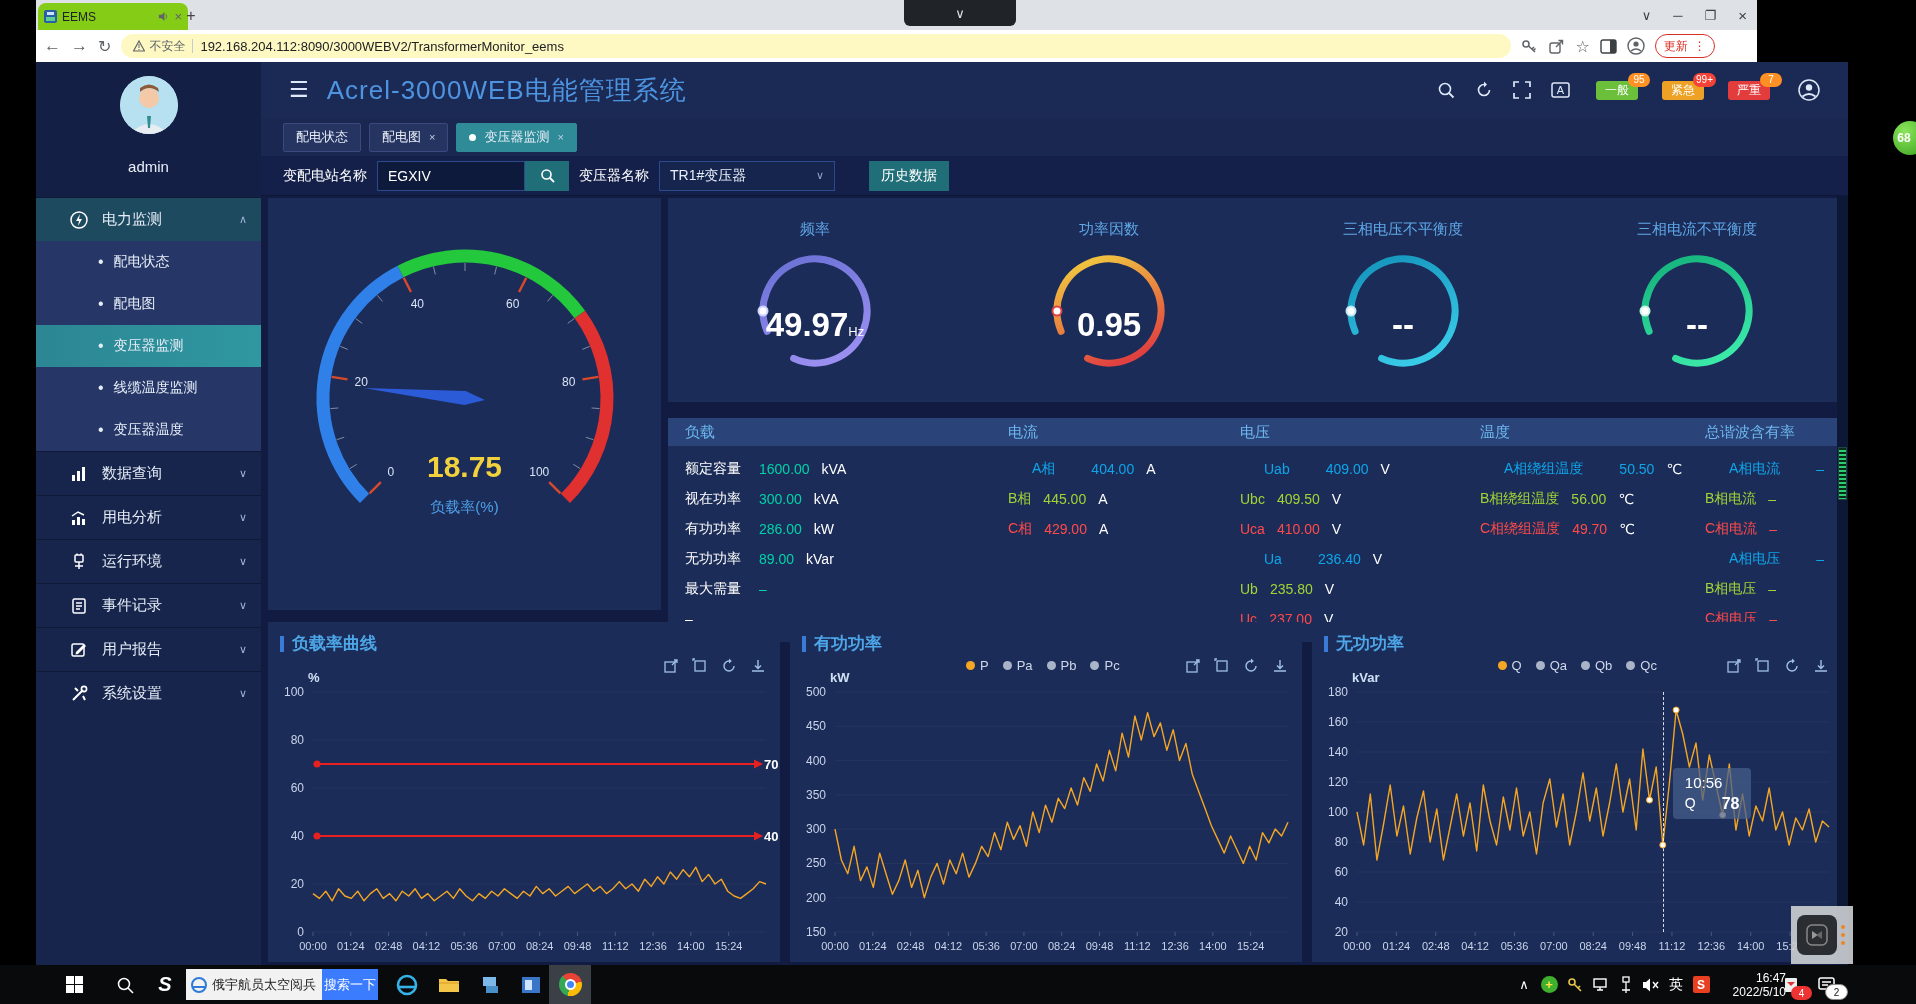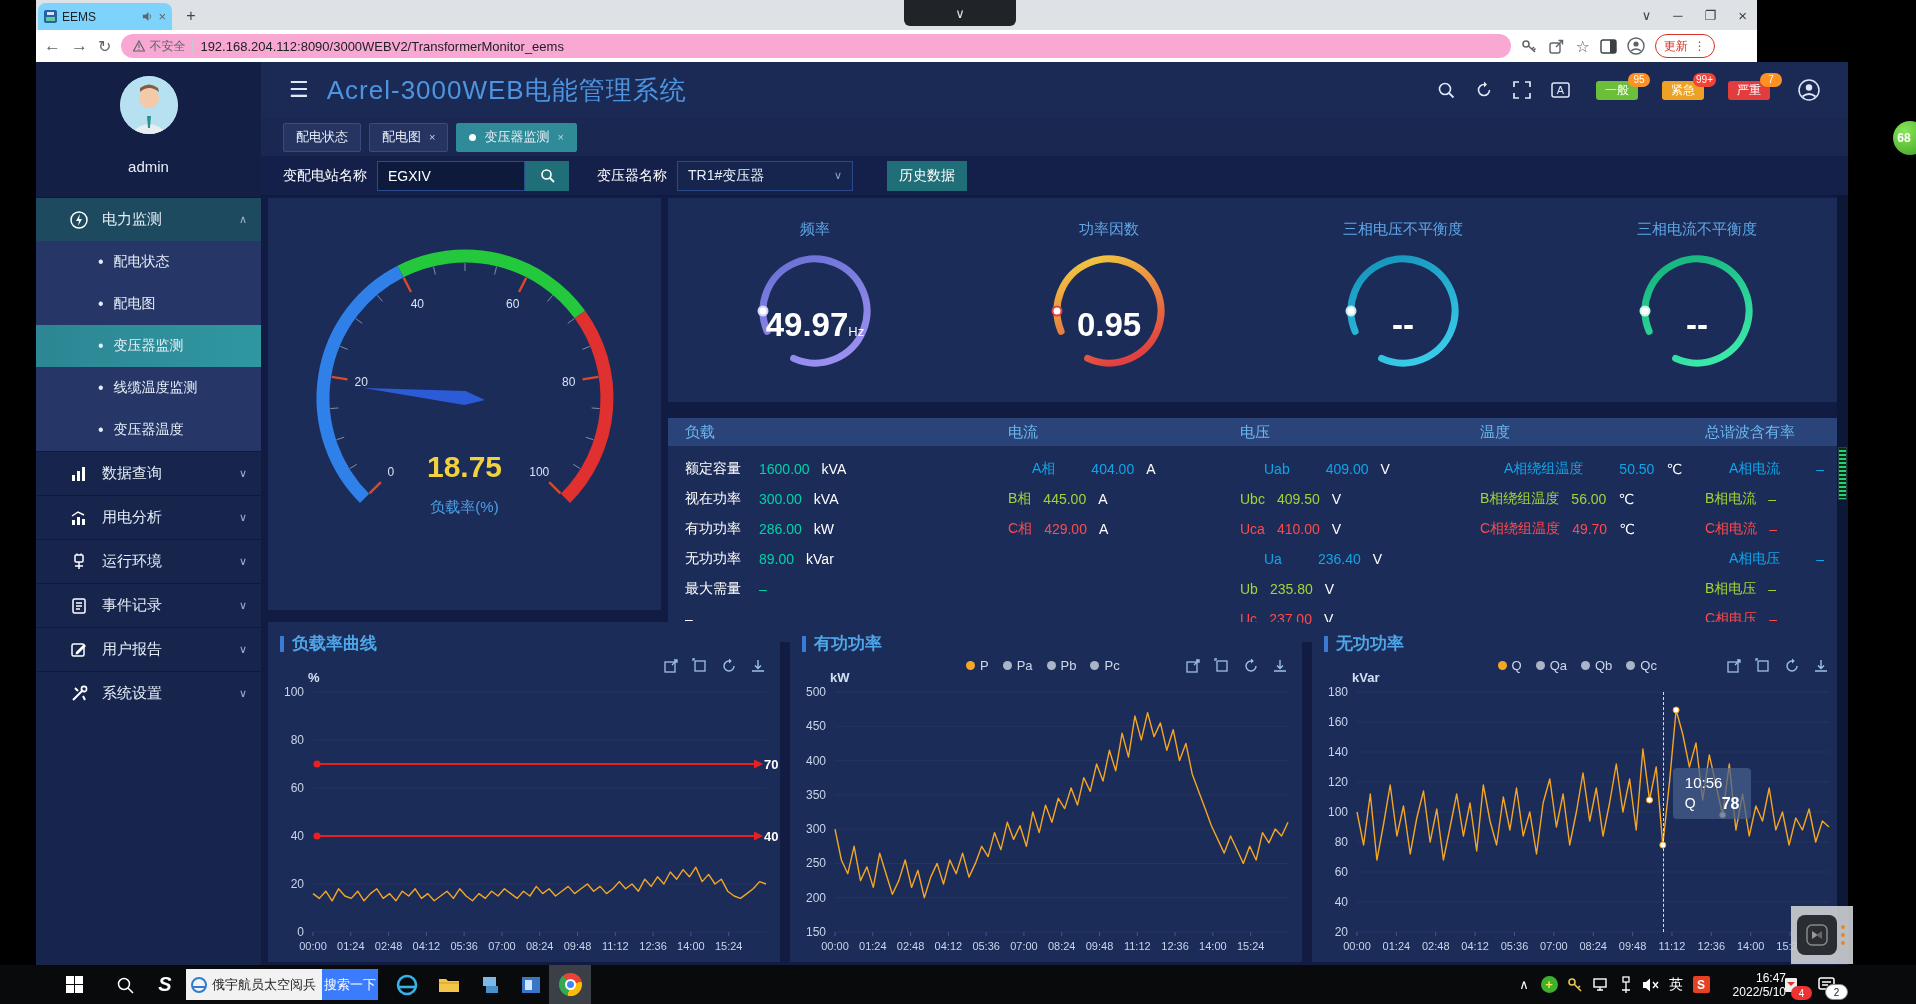--- a/index.html
+++ b/index.html
@@ -1,30 +1,30 @@
 <!DOCTYPE html>
 <html><head>
 <meta charset="utf-8">
 <style>
   html,body{margin:0;padding:0;background:#000;width:1916px;height:1004px;overflow:hidden;
     font-family:"Liberation Sans","DejaVu Sans",sans-serif;}
   #screen{position:relative;width:1916px;height:1004px;background:#000;overflow:hidden;}
   
   #browser{position:absolute;left:36px;top:0;width:1812px;height:965px;}
   #tabbar{position:absolute;left:0;top:0;width:1721px;height:30px;background:#dee1e6;}
-  #tab{position:absolute;left:2px;top:3px;width:134px;height:27px;background:#7dd3fc;border-radius:8px 8px 0 0;
+  #tab{position:absolute;left:2px;top:3px;width:150px;height:27px;background:#84cc16;border-radius:8px 8px 0 0;
     display:flex;align-items:center;padding:0 6px;box-sizing:border-box;gap:5px;justify-content:flex-end;}
   #tab .t{font-size:12px;color:#202124;flex:1;white-space:nowrap;overflow:hidden;}
   .chromeglyph{color:#5f6368;font-size:13px;}
   #newtab{position:absolute;left:144px;top:5px;width:22px;height:22px;text-align:center;line-height:22px;
     font-size:16px;color:#444;}
   #winctl{position:absolute;right:10px;top:0;height:30px;display:flex;gap:22px;align-items:center;color:#3c4043;font-size:13px;}
   #addressbar{position:absolute;left:0;top:30px;width:1721px;height:32px;background:#fff;
     display:flex;align-items:center;box-sizing:border-box;padding:0 8px;gap:10px;}
-  #urlpill{flex:0 0 auto;width:1390px;height:24px;background:#f9a8d4;border-radius:12px;display:flex;
+  #urlpill{flex:0 0 auto;width:1390px;height:24px;background:#fef9c3;border-radius:12px;display:flex;
     align-items:center;padding:0 12px;box-sizing:border-box;gap:7px;}
   #urlpill .sec{color:#5f6368;font-size:12px;display:flex;align-items:center;gap:4px;}
   #urlpill .div{width:1px;height:14px;background:#c6c9cd;}
   #urlpill .url{color:#202124;font-size:13px;white-space:nowrap;}
   .abicon{color:#5f6368;font-size:14px;}
   #updatebtn{border:1.5px solid #d93025;border-radius:12px;color:#d93025;font-size:12px;height:22px;
     display:flex;align-items:center;padding:0 8px;gap:6px;}
   
   #page{position:absolute;left:0;top:62px;width:1812px;height:903px;background:#121c42;overflow:hidden;}
   #sidebar{position:absolute;left:0;top:0;width:225px;height:903px;background:#17254c;}
@@ -363,21 +363,21 @@
 
         <div id="filters">
           <span class="flabel">变配电站名称</span>
           <div id="stationinput">EGXIV</div>
           <div class="tealbtn" style="width:44px;margin-left:-10px;">
             <svg width="15" height="15" viewBox="0 0 15 15">
                 <circle cx="6.5" cy="6.5" r="4.5" fill="none" stroke="#fff" stroke-width="1.6"></circle>
                 <path d="M10 10 L14 14" stroke="#fff" stroke-width="1.8"></path>
               </svg>
           </div>
-          <span class="flabel" style="margin-left:18px;">变压器名称</span>
+          <span class="flabel" style="">变压器名称</span>
           <div id="xfmrselect">
             <span>TR1#变压器</span>
             <span class="chev">∨</span>
           </div>
           <div class="tealbtn" style="width:80px;margin-left:24px;">历史数据</div>
         </div>
 
         <div id="content">
           <section class="panel" id="gauge-panel" style="left:7px;top:2px;width:393px;height:412px;"><svg width="393" height="412" viewBox="0 0 393 412">
                 <path d="M 96.59083707151022 300.40916292848976 A 142 142 0 0 1 132.53334903698436 73.47707356525176" fill="none" stroke="#2f80e8" stroke-width="13"></path>

